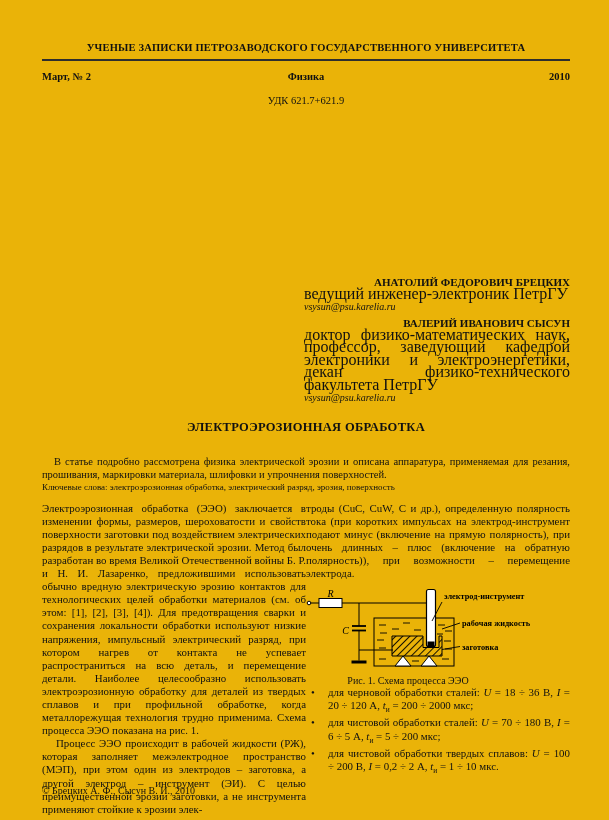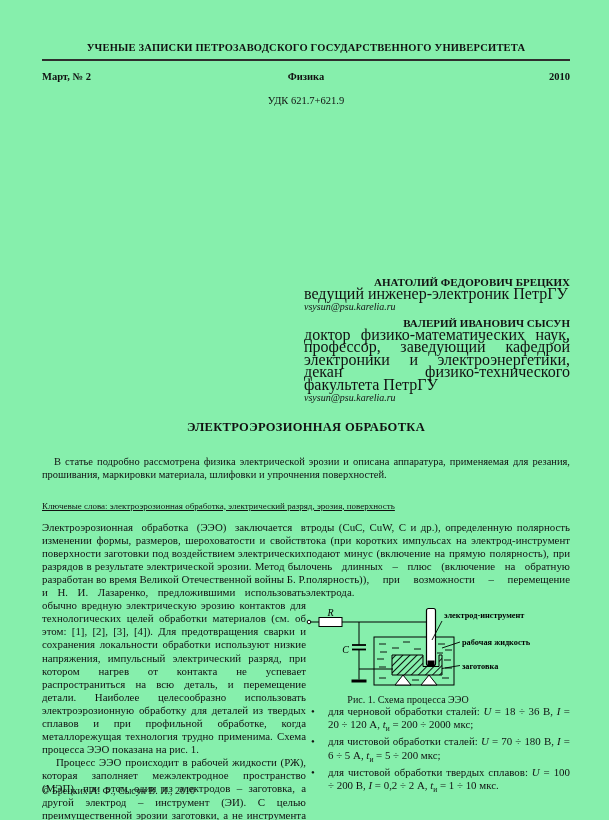--- a/index.html
+++ b/index.html
@@ -1,19 +1,19 @@
 <!DOCTYPE html>
 <html lang="ru"><head>
 <meta charset="utf-8">
 <style>
   html,body{margin:0;padding:0;background:#888;}
   .page{
     position:relative;
     width:609px;height:820px;
-    background:#86efac;
+    background:#eab308;
     box-sizing:border-box;
     padding:42px 39px 0 42px;
     font-family:"Liberation Serif","DejaVu Serif",serif;
     color:#111;
     overflow:hidden;
   }
   
   .journal-title{
     text-align:center;font-weight:bold;font-size:10.5px;letter-spacing:.2px;
   }
@@ -31,21 +31,21 @@
   .author-name{font-weight:bold;font-size:11px;text-align:right;}
   .author-affiliation{font-size:16px;line-height:12.6px;text-align:justify;}
   .author-email{font-style:italic;font-size:10px;line-height:12px;margin-bottom:4px;}
   
   .article-title{
     margin:16px 0 0 0;text-align:center;font-size:12.5px;font-weight:bold;letter-spacing:.3px;
   }
   .abstract{
     margin-top:20px;font-size:10.5px;line-height:13px;text-align:justify;text-indent:12px;
   }
-  .keywords{margin-top:20px;font-size:9px;line-height:11px;text-decoration:underline;}
+  .keywords{margin-top:1px;font-size:9px;line-height:11px;}
   
   .columns{display:flex;margin-top:9px;}
   .col{flex:1;min-width:0;}
   .col p{margin:0;font-size:10.9px;line-height:13.1px;text-align:justify;
          hyphens:auto;-webkit-hyphens:auto;}
   .p-indent{text-indent:14px;}
   
   .fig{margin:8px 0 0 0;}
   .fig svg{display:block;}
   .fig figcaption{width:204px;text-align:center;font-size:10px;margin-top:5px;}

